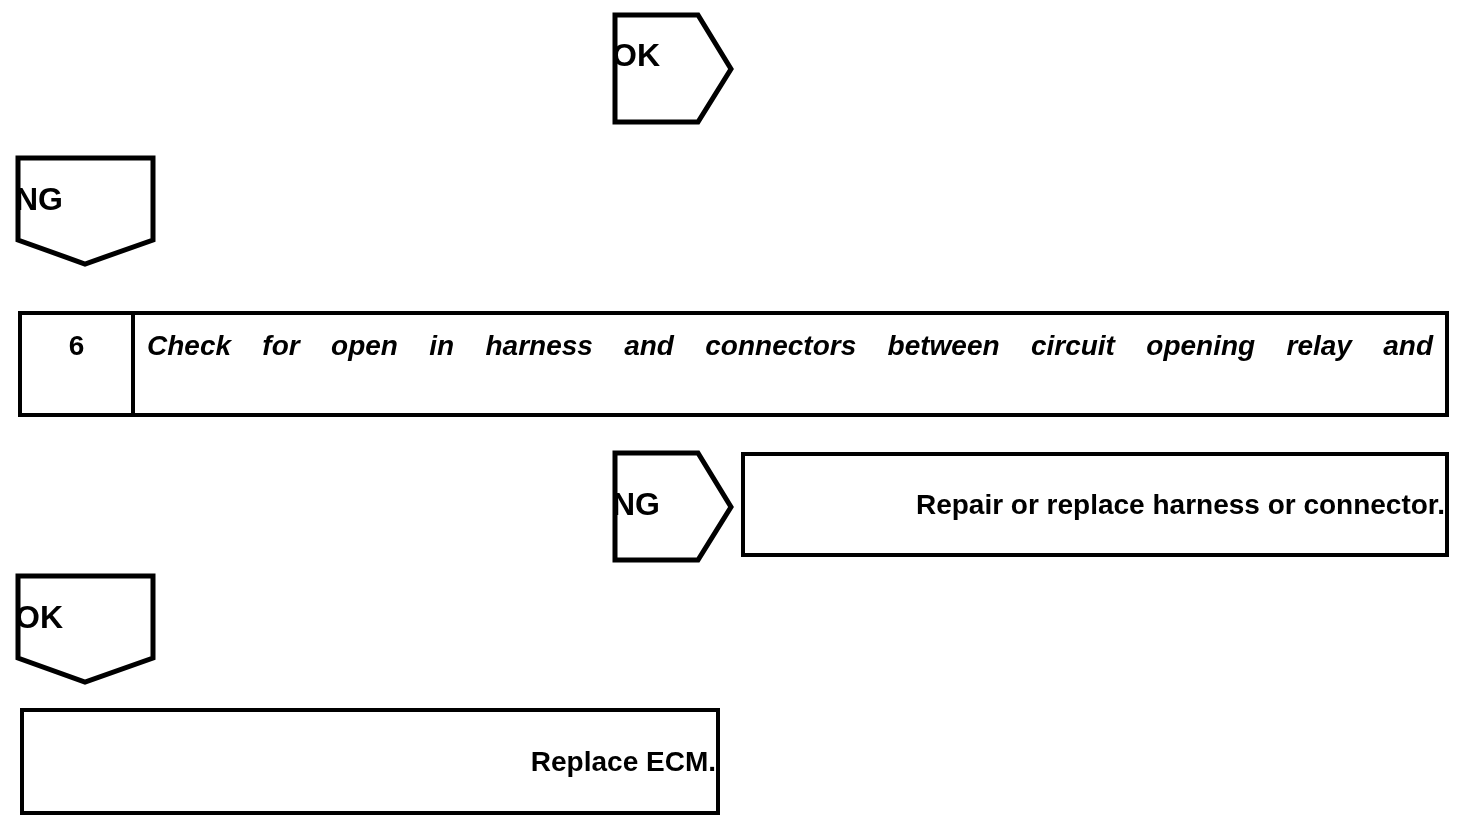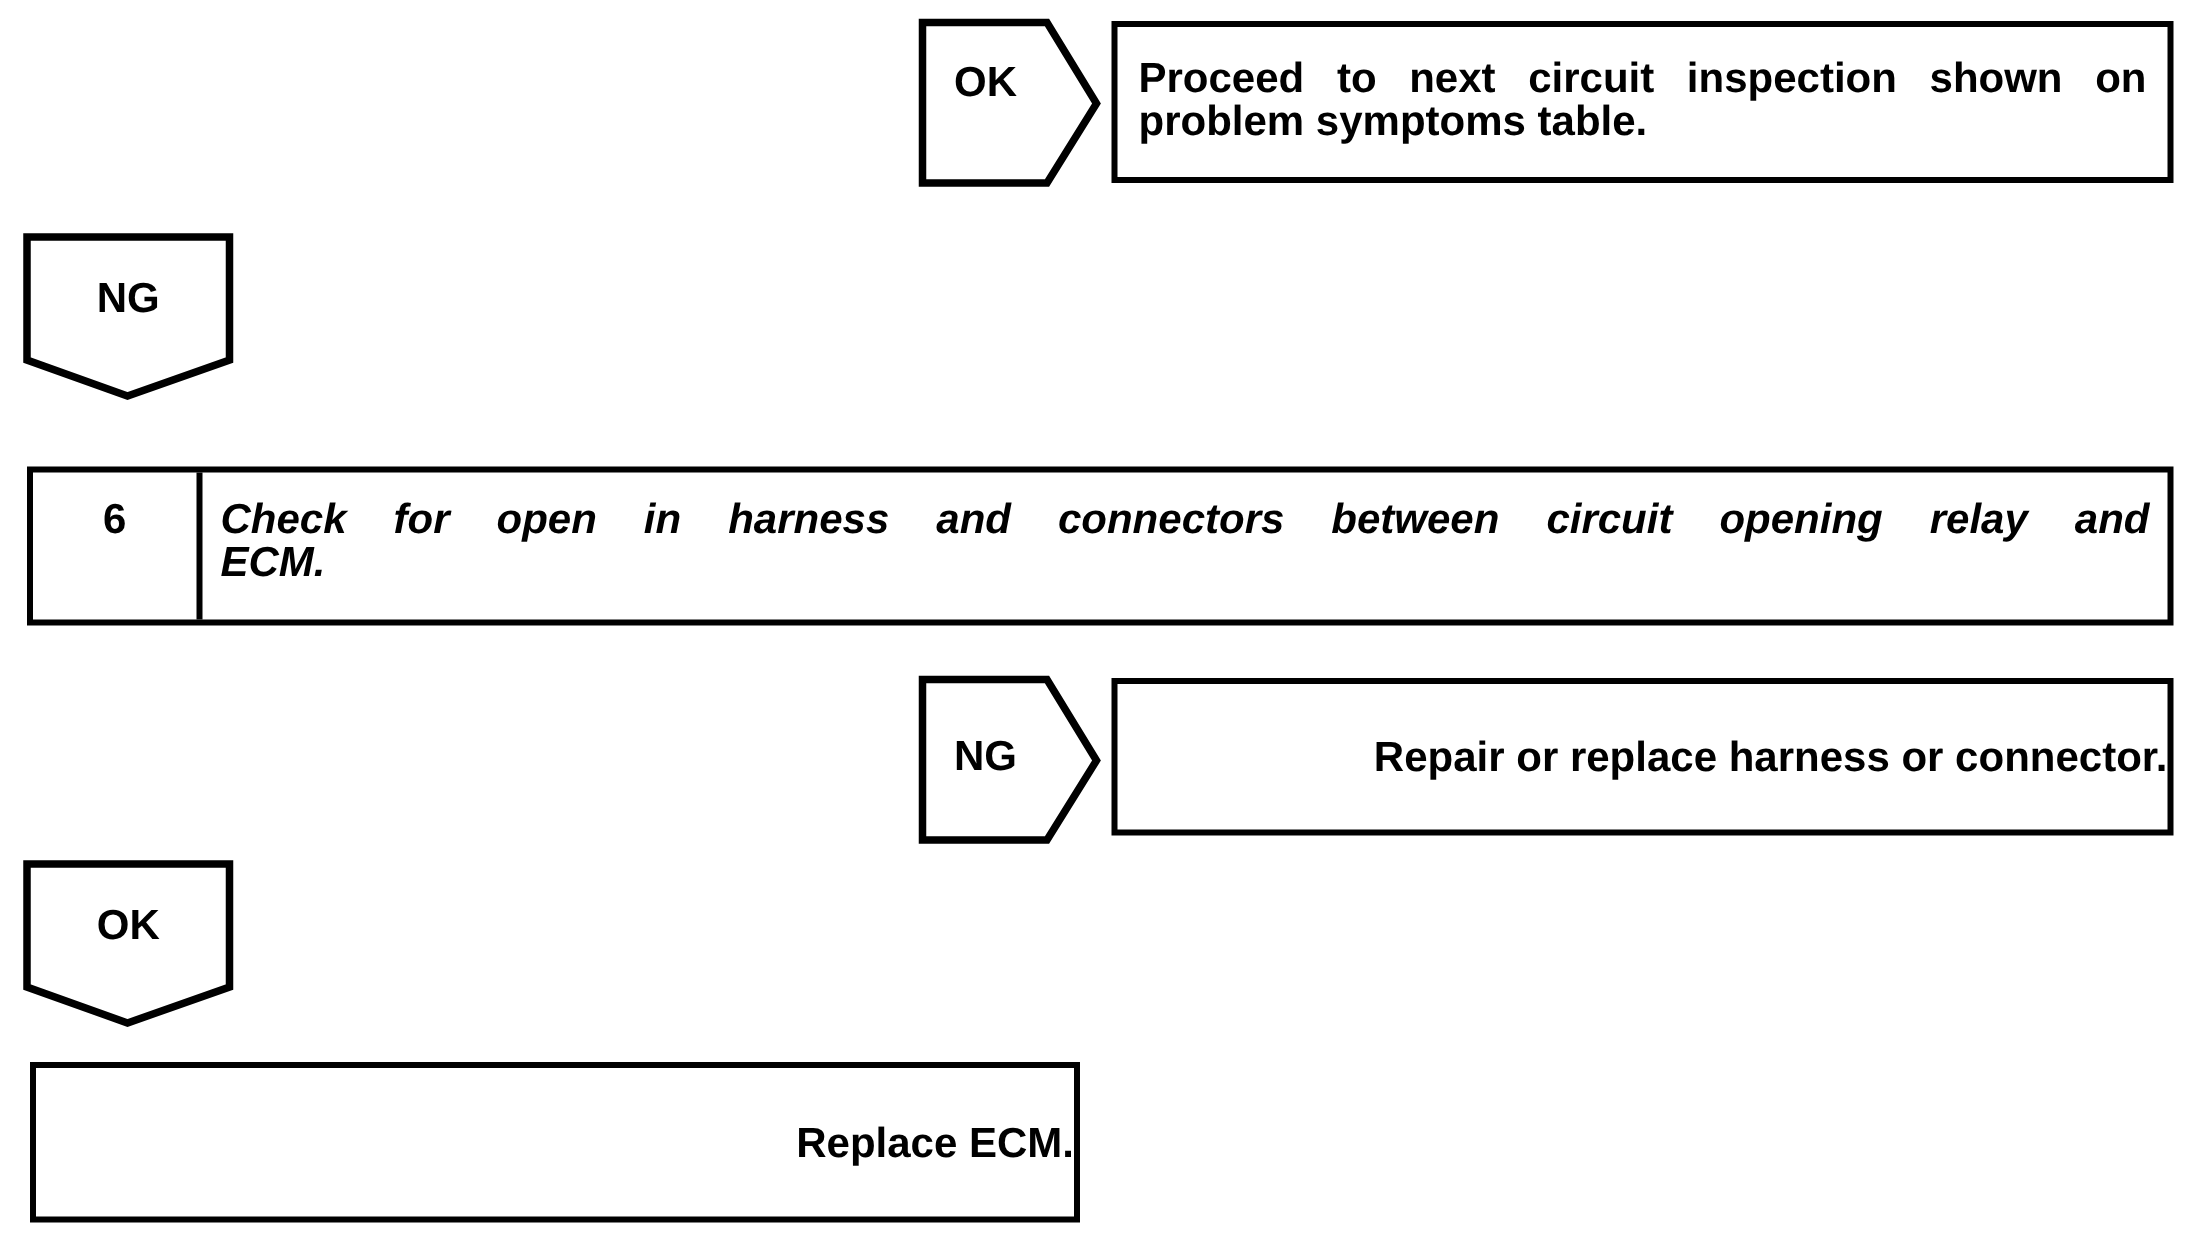--- a/index.html
+++ b/index.html
@@ -33,22 +33,21 @@
   .shape {
     fill: var(--bg, #ffffff);
     stroke: var(--ink, #000000);
     stroke-width: 5;
     stroke-linejoin: miter;
   }
   .shape-label {
     position: absolute;
     display: flex;
     align-items: center;
-    justify-content: center;
-    font-size: 28px;
+    font-size: 32px;
     color: var(--ink, #000000);
     pointer-events: none;
   }
   .vcenter {
     display: flex;
     align-items: center;
     justify-content: flex-end;
   }
   .step-num-cell {
     box-sizing: border-box;
@@ -68,39 +67,34 @@
 
 <div class="canvas" style="--bg: #ffffff; --ink: #000000;">
 
   <svg class="connector-svg" style="left:612px; top:12px;" width="124" height="114" viewBox="0 0 124 114">
     <polygon class="shape" points="3,3 86,3 119,57 86,110 3,110"></polygon>
   </svg>
   <div class="shape-label" style="left:612px; top:14px; width:90px; height:82px;">
     <span>OK</span>
   </div>
 
-  <div class="box" style="left:741px; top:14px; width:708px; height:108px; padding:19px 14px 0 14px;">
-    <div class="txt jline">Proceed to next circuit inspection shown on</div>
-    <div class="txt">problem symptoms table.</div>
-  </div>
 
   <svg class="connector-svg" style="left:15px; top:155px;" width="144" height="114" viewBox="0 0 144 114">
     <polygon class="shape" points="3,3 138,3 138,85 70,109 3,85"></polygon>
   </svg>
   <div class="shape-label" style="left:15px; top:157px; width:141px; height:84px;">
     <span>NG</span>
   </div>
 
   <div class="box" style="left:18px; top:311px; width:1431px; height:106px; display:flex; padding:0;">
     <div class="step-num-cell txt">
       <span>6</span>
     </div>
     <div class="step-text-cell">
       <div class="txt jline">Check for open in harness and connectors between circuit opening relay and</div>
-      <div class="txt">ECM.</div>
     </div>
   </div>
 
   <svg class="connector-svg" style="left:612px; top:450px;" width="124" height="114" viewBox="0 0 124 114">
     <polygon class="shape" points="3,3 86,3 119,57 86,110 3,110"></polygon>
   </svg>
   <div class="shape-label" style="left:612px; top:450px; width:90px; height:108px;">
     <span>NG</span>
   </div>
 

